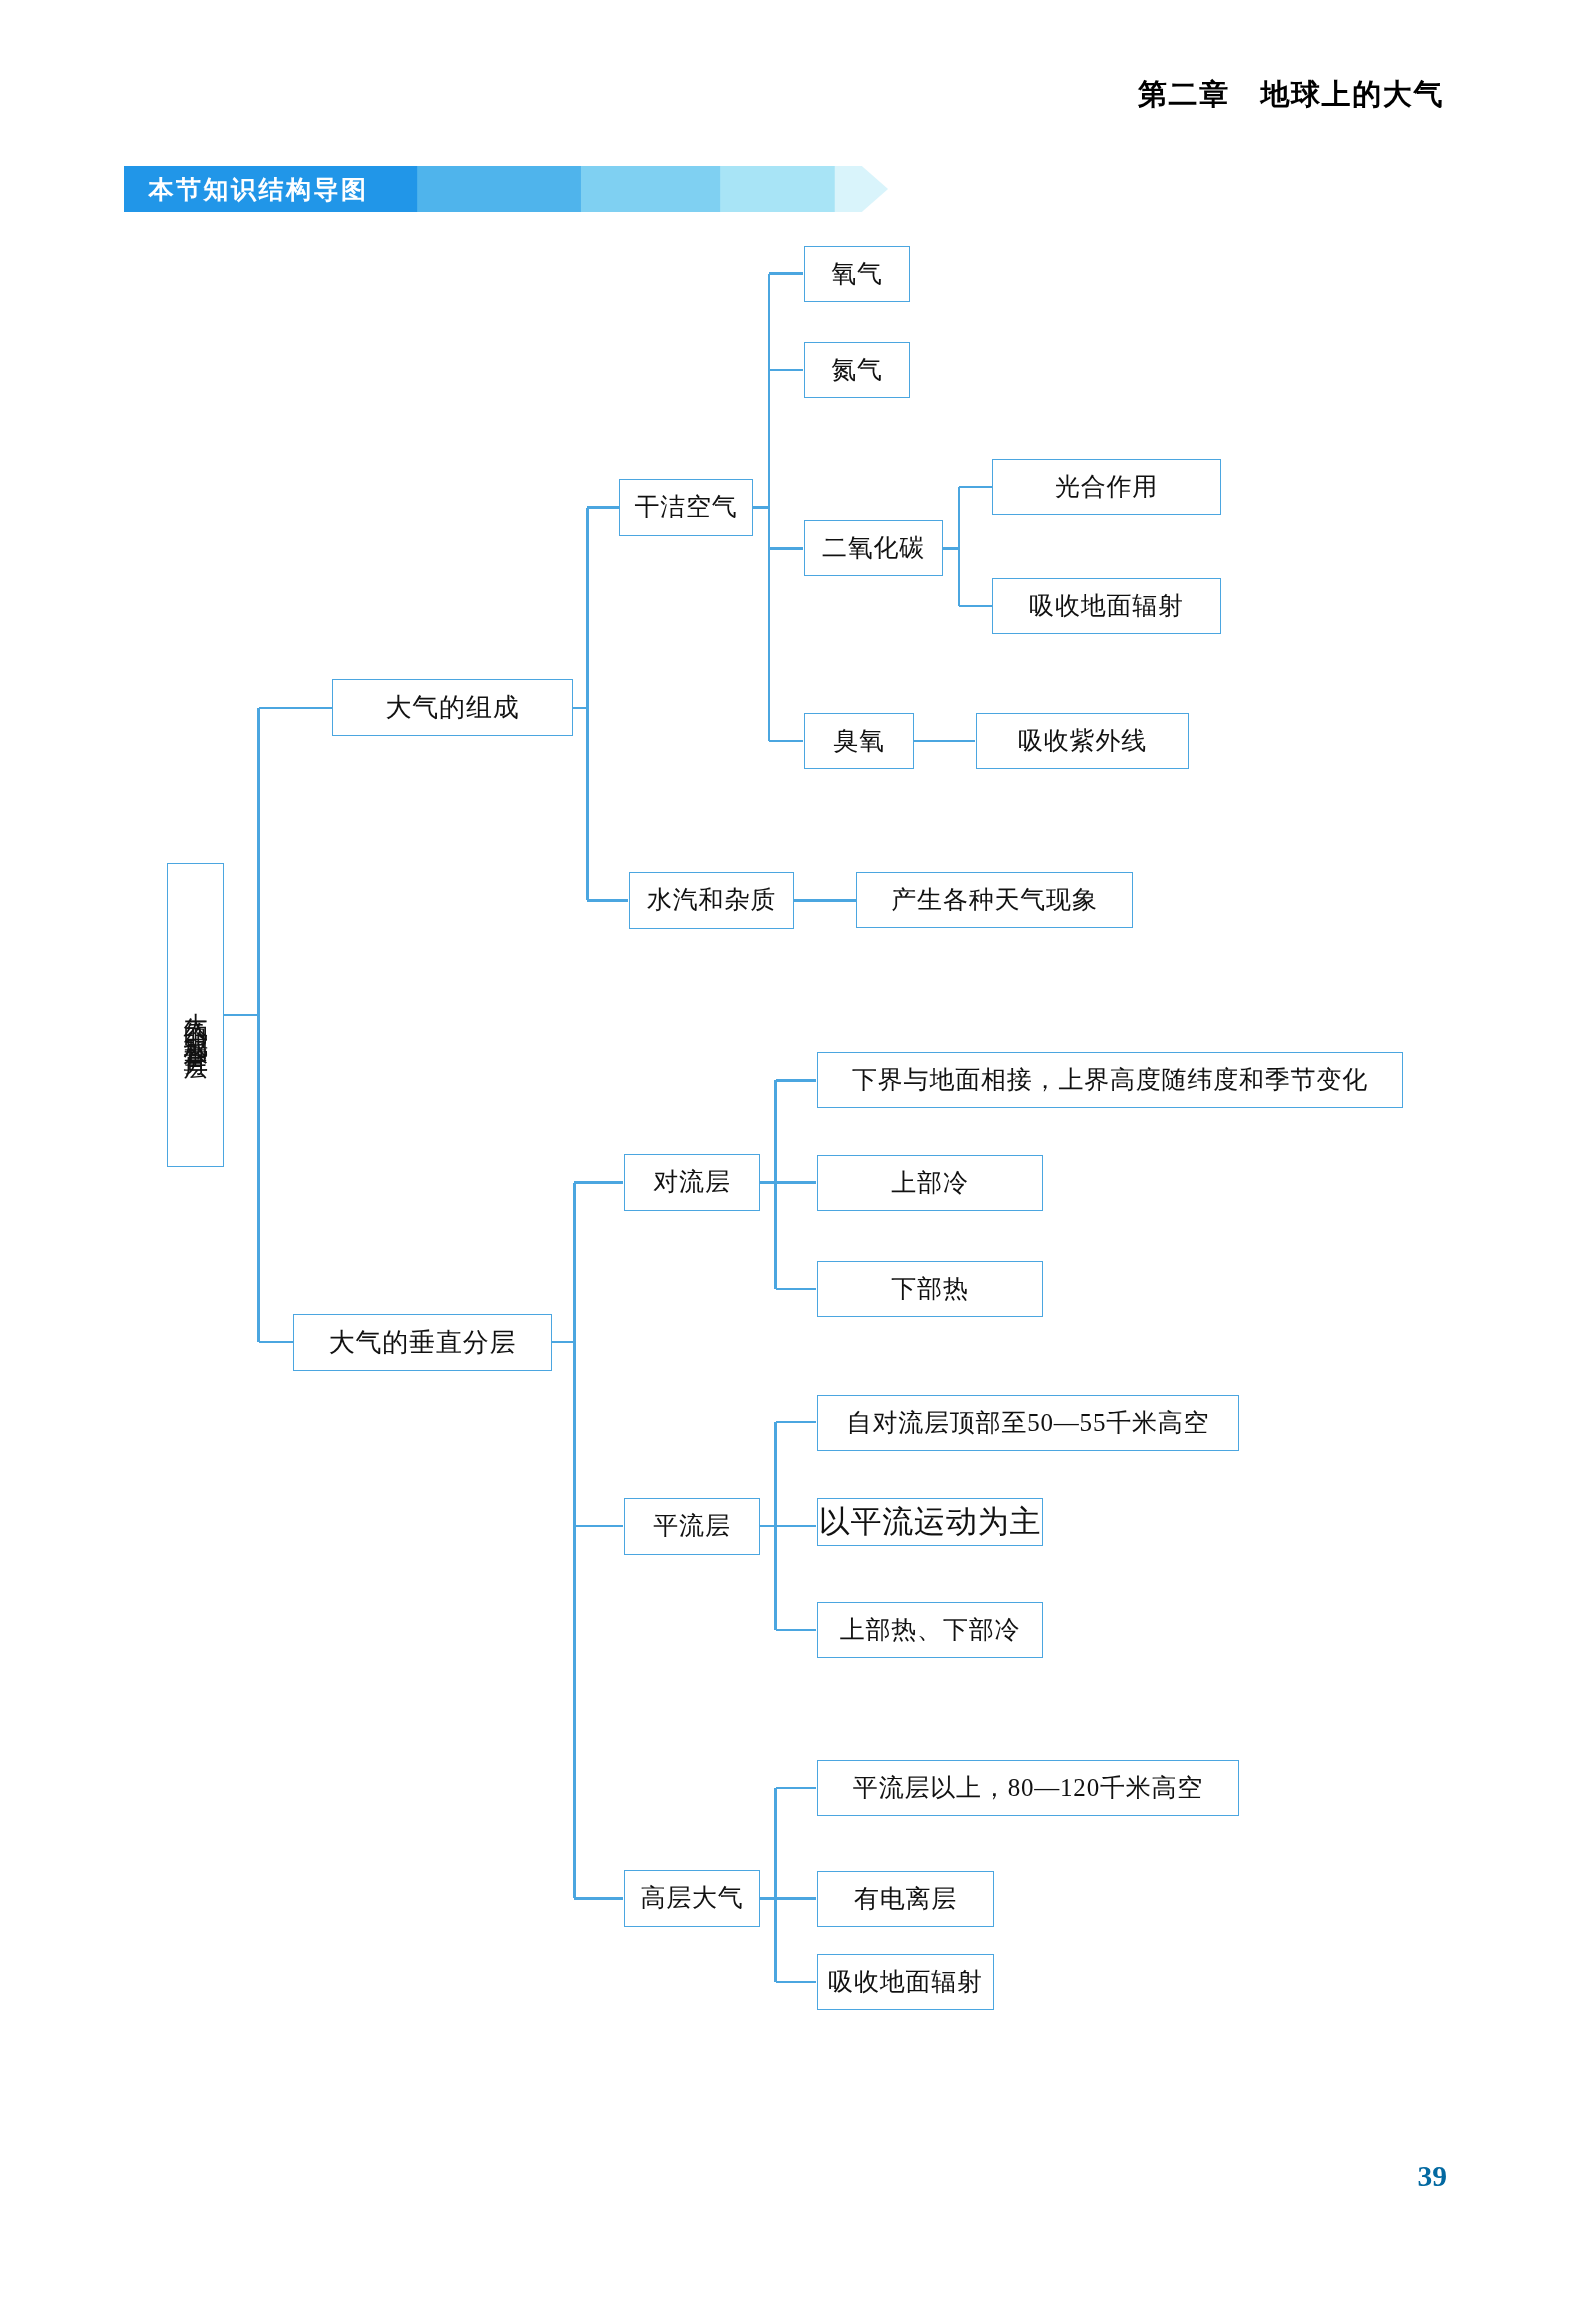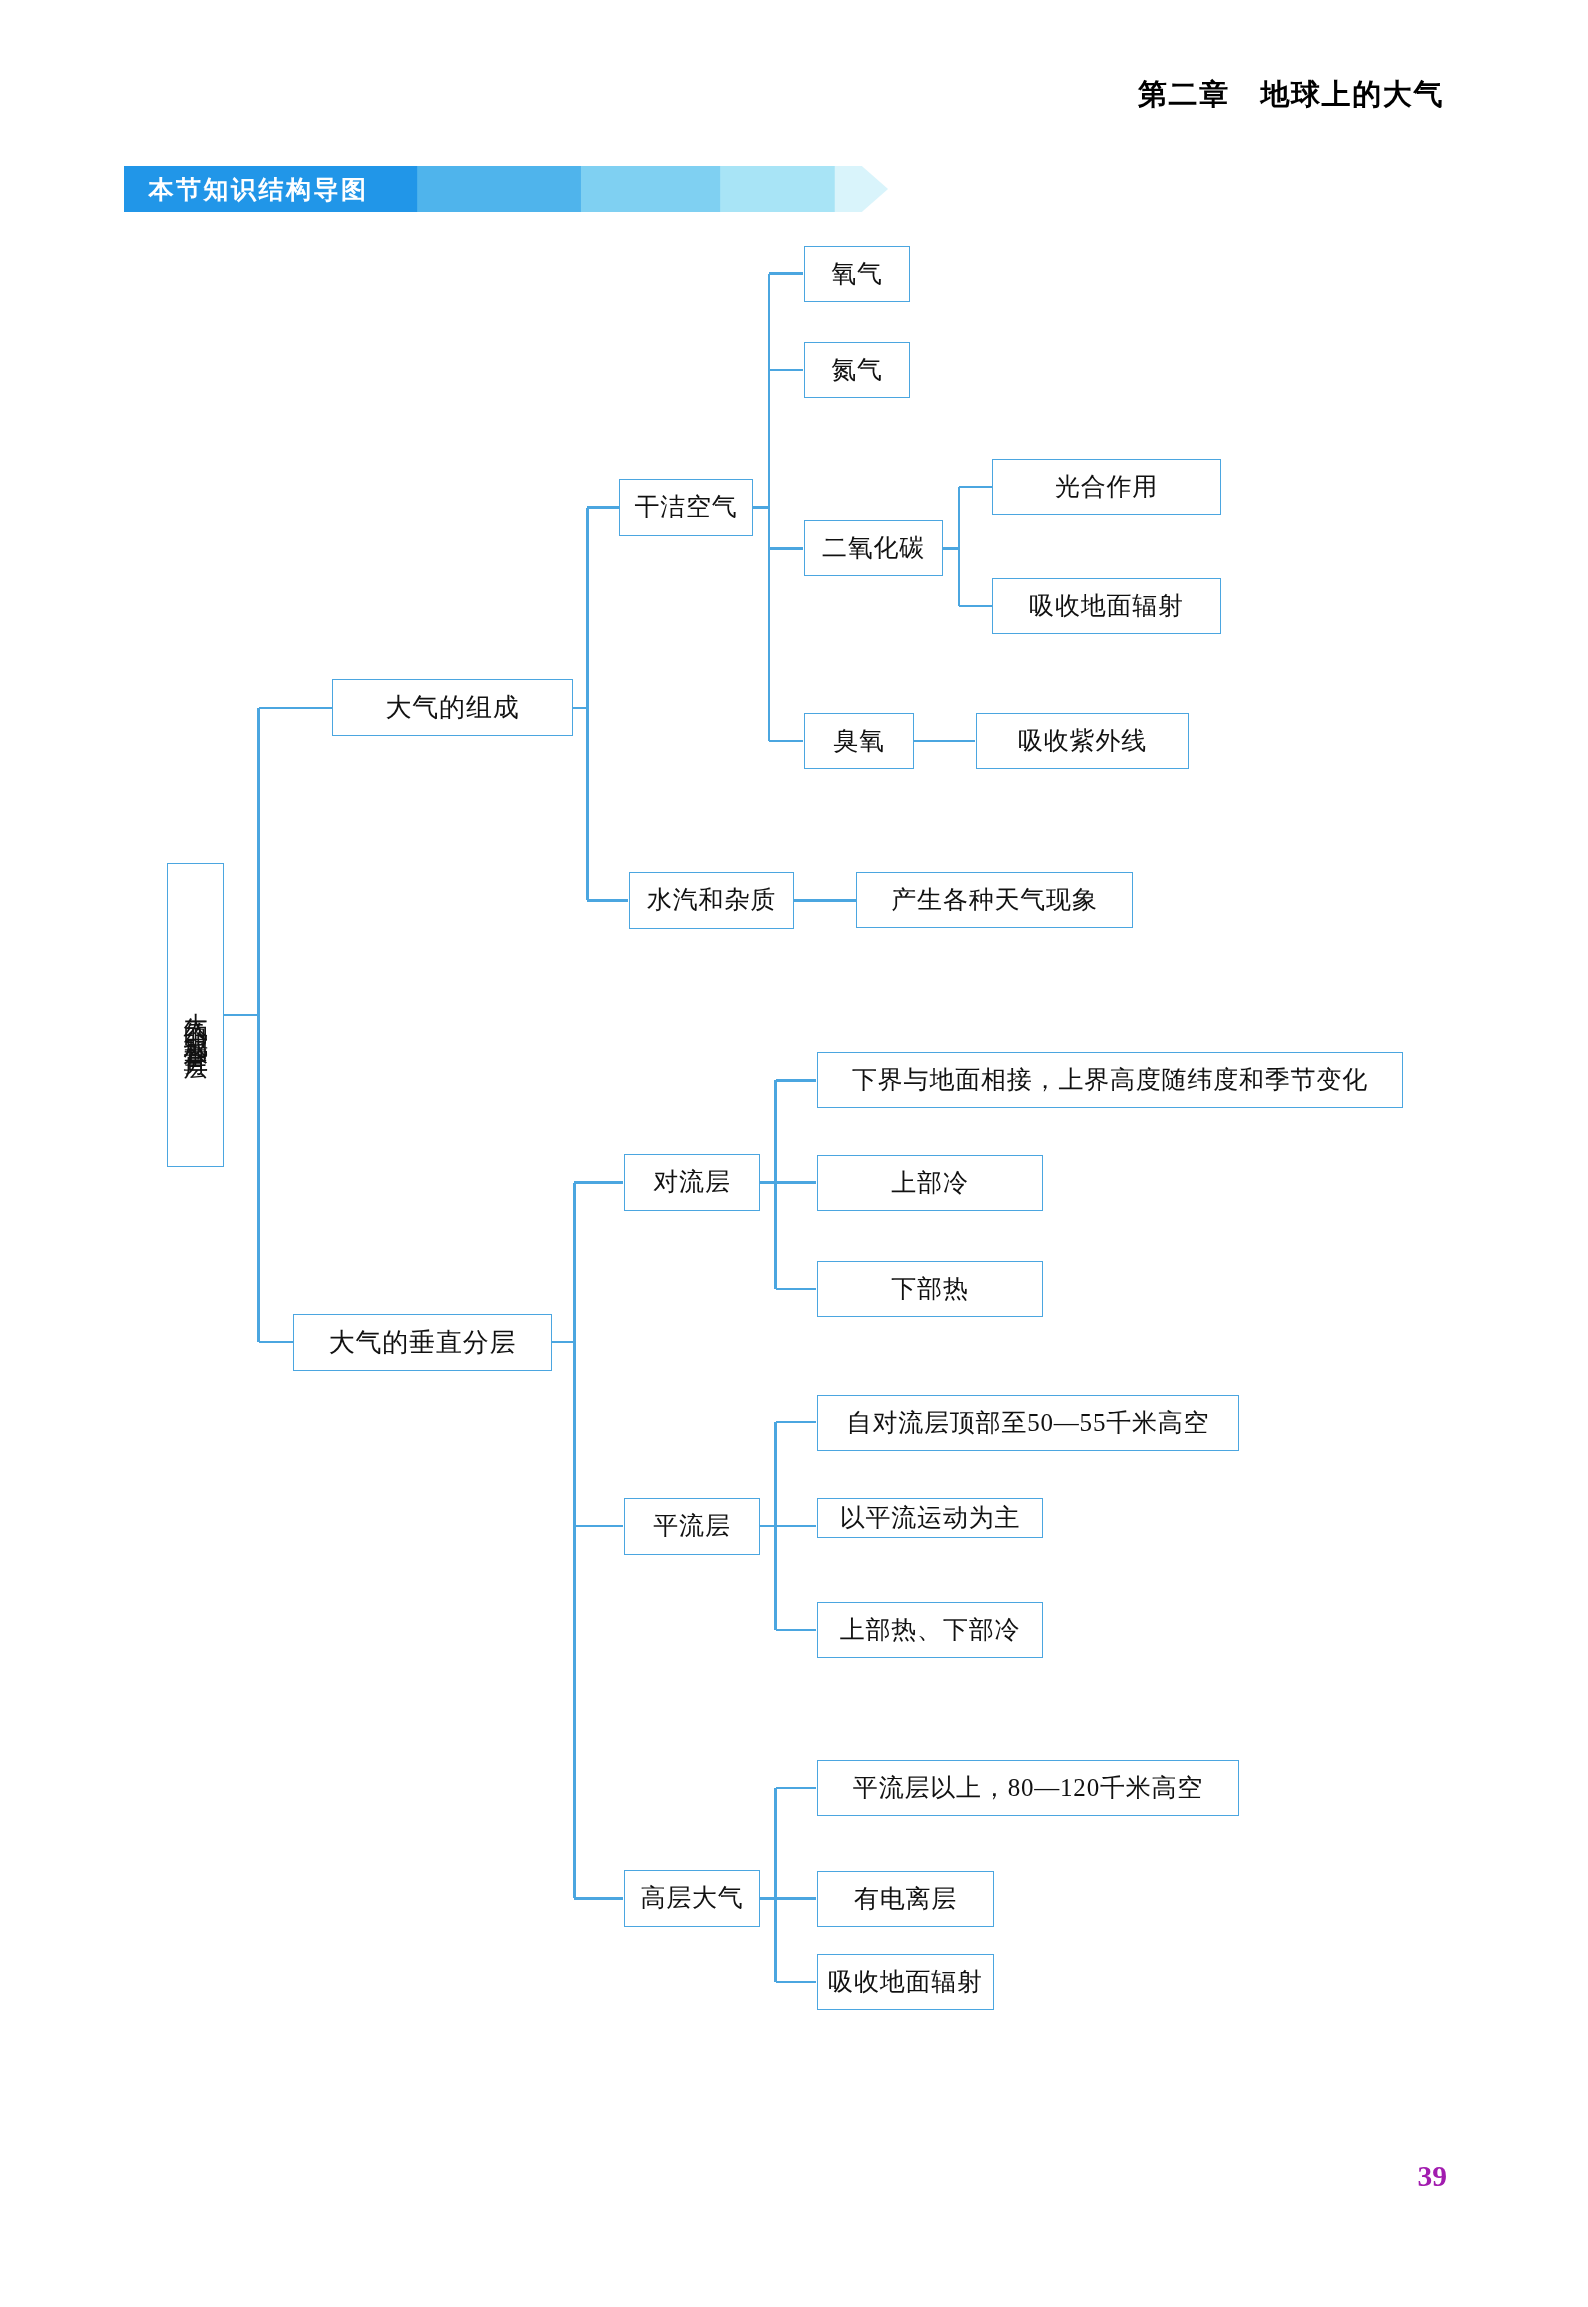--- a/index.html
+++ b/index.html
@@ -93,21 +93,21 @@
     white-space: nowrap;
   }
 
   
   #page-number {
     position: absolute;
     right: 141px;
     bottom: 114px;
     font-size: 29.5px;
     font-weight: 700;
-    color: #a21caf;
+    color: #0369a1;
     font-family: "Liberation Serif", "DejaVu Serif", serif;
   }
 </style>
 </head>
 <body>
 
 <div id="page">
 
   <div id="running-header">第二章　地球上的大气</div>
 
@@ -248,21 +248,21 @@
     </div>
 
     <div class="node-box" style="left:624px; top:1498px; width:136px; height:57px; font-size:25px;">
       <span class="node-label">平流层</span>
     </div>
 
     <div class="node-box" style="left:817px; top:1395px; width:422px; height:56px; font-size:25px;">
       <span class="node-label">自对流层顶部至50—55千米高空</span>
     </div>
 
-    <div class="node-box" style="left:817px; top:1498px; width:226px; height:40px; font-size:25px;">
+    <div class="node-box" style="left:817px; top:1498px; width:226px; height:48px; font-size:31px;">
       <span class="node-label">以平流运动为主</span>
     </div>
 
     <div class="node-box" style="left:817px; top:1602px; width:226px; height:56px; font-size:25px;">
       <span class="node-label">上部热、下部冷</span>
     </div>
 
     <div class="node-box" style="left:624px; top:1870px; width:136px; height:57px; font-size:25px;">
       <span class="node-label">高层大气</span>
     </div>

